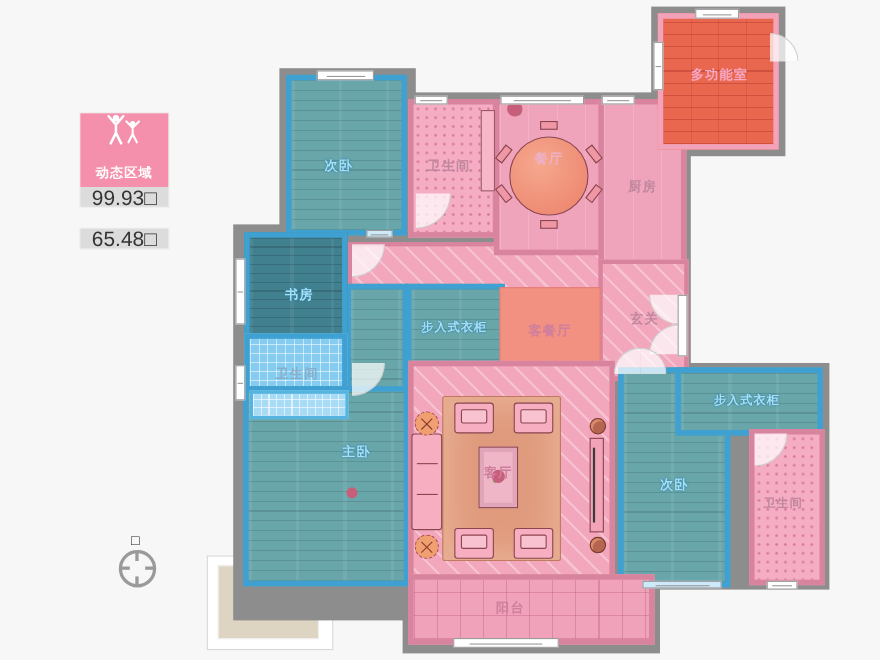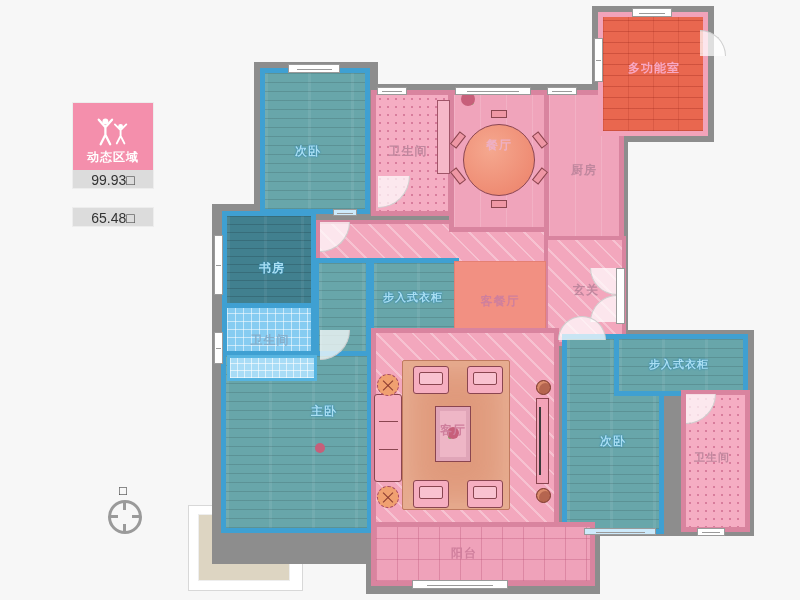--- a/index.html
+++ b/index.html
@@ -1,24 +1,24 @@
 <!DOCTYPE html>
 <html><head>
 <meta charset="utf-8">
 <style>
   html,body{margin:0;padding:0;}
   body{width:800px;height:600px;position:relative;background:#f7f7f7;overflow:hidden;
        font-family:"Liberation Sans","DejaVu Sans",sans-serif;}
   .abs{position:absolute;}
   
   .lg-card{position:absolute;left:73px;width:80px;box-shadow:0 0 0 1px rgba(0,0,0,0.04);}
-  .lg-color{height:67px;display:flex;flex-direction:column;align-items:center;justify-content:flex-end;}
+  .lg-color{height:67px;display:flex;flex-direction:column;align-items:center;justify-content:space-between;}
   .lg-label{color:#fff;font-size:12px;font-weight:bold;letter-spacing:1px;margin-bottom:4px;}
-  .lg-strip{height:18px;background:#dcdcdc;display:flex;align-items:flex-end;justify-content:center;
-            font-size:14px;color:#333;}
+  .lg-strip{height:18px;background:#dcdcdc;display:flex;align-items:flex-start;justify-content:center;
+            font-size:19px;color:#333;}
   .lg-icon{margin-bottom:2px;}
   
   .compass-circle{left:108px;top:500px;width:28px;height:28px;border:3px solid #9a9a9a;border-radius:50%;}
   .compass-n{left:119px;top:484px;font-size:13px;color:#1a1a1a;line-height:13px;}
   .tick{position:absolute;background:#9a9a9a;}
   
   .sil{position:absolute;background:#8d8d8d;z-index:2;}
   .room{position:absolute;box-sizing:border-box;z-index:3;}
   .wall-blue{border:5px solid #3fa0d2;}
   .wall-pink{border:5px solid #d9849f;}

